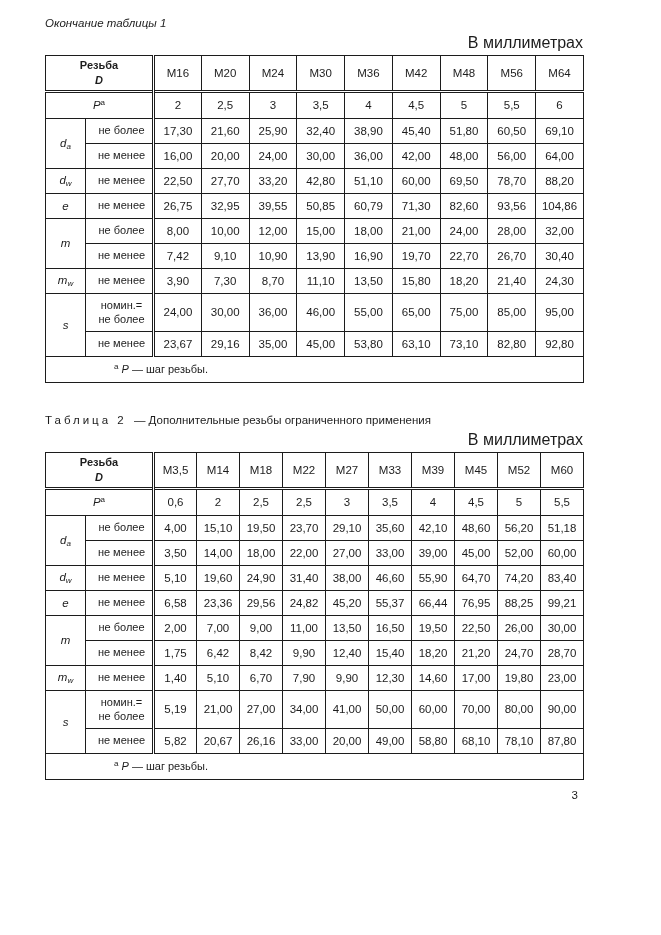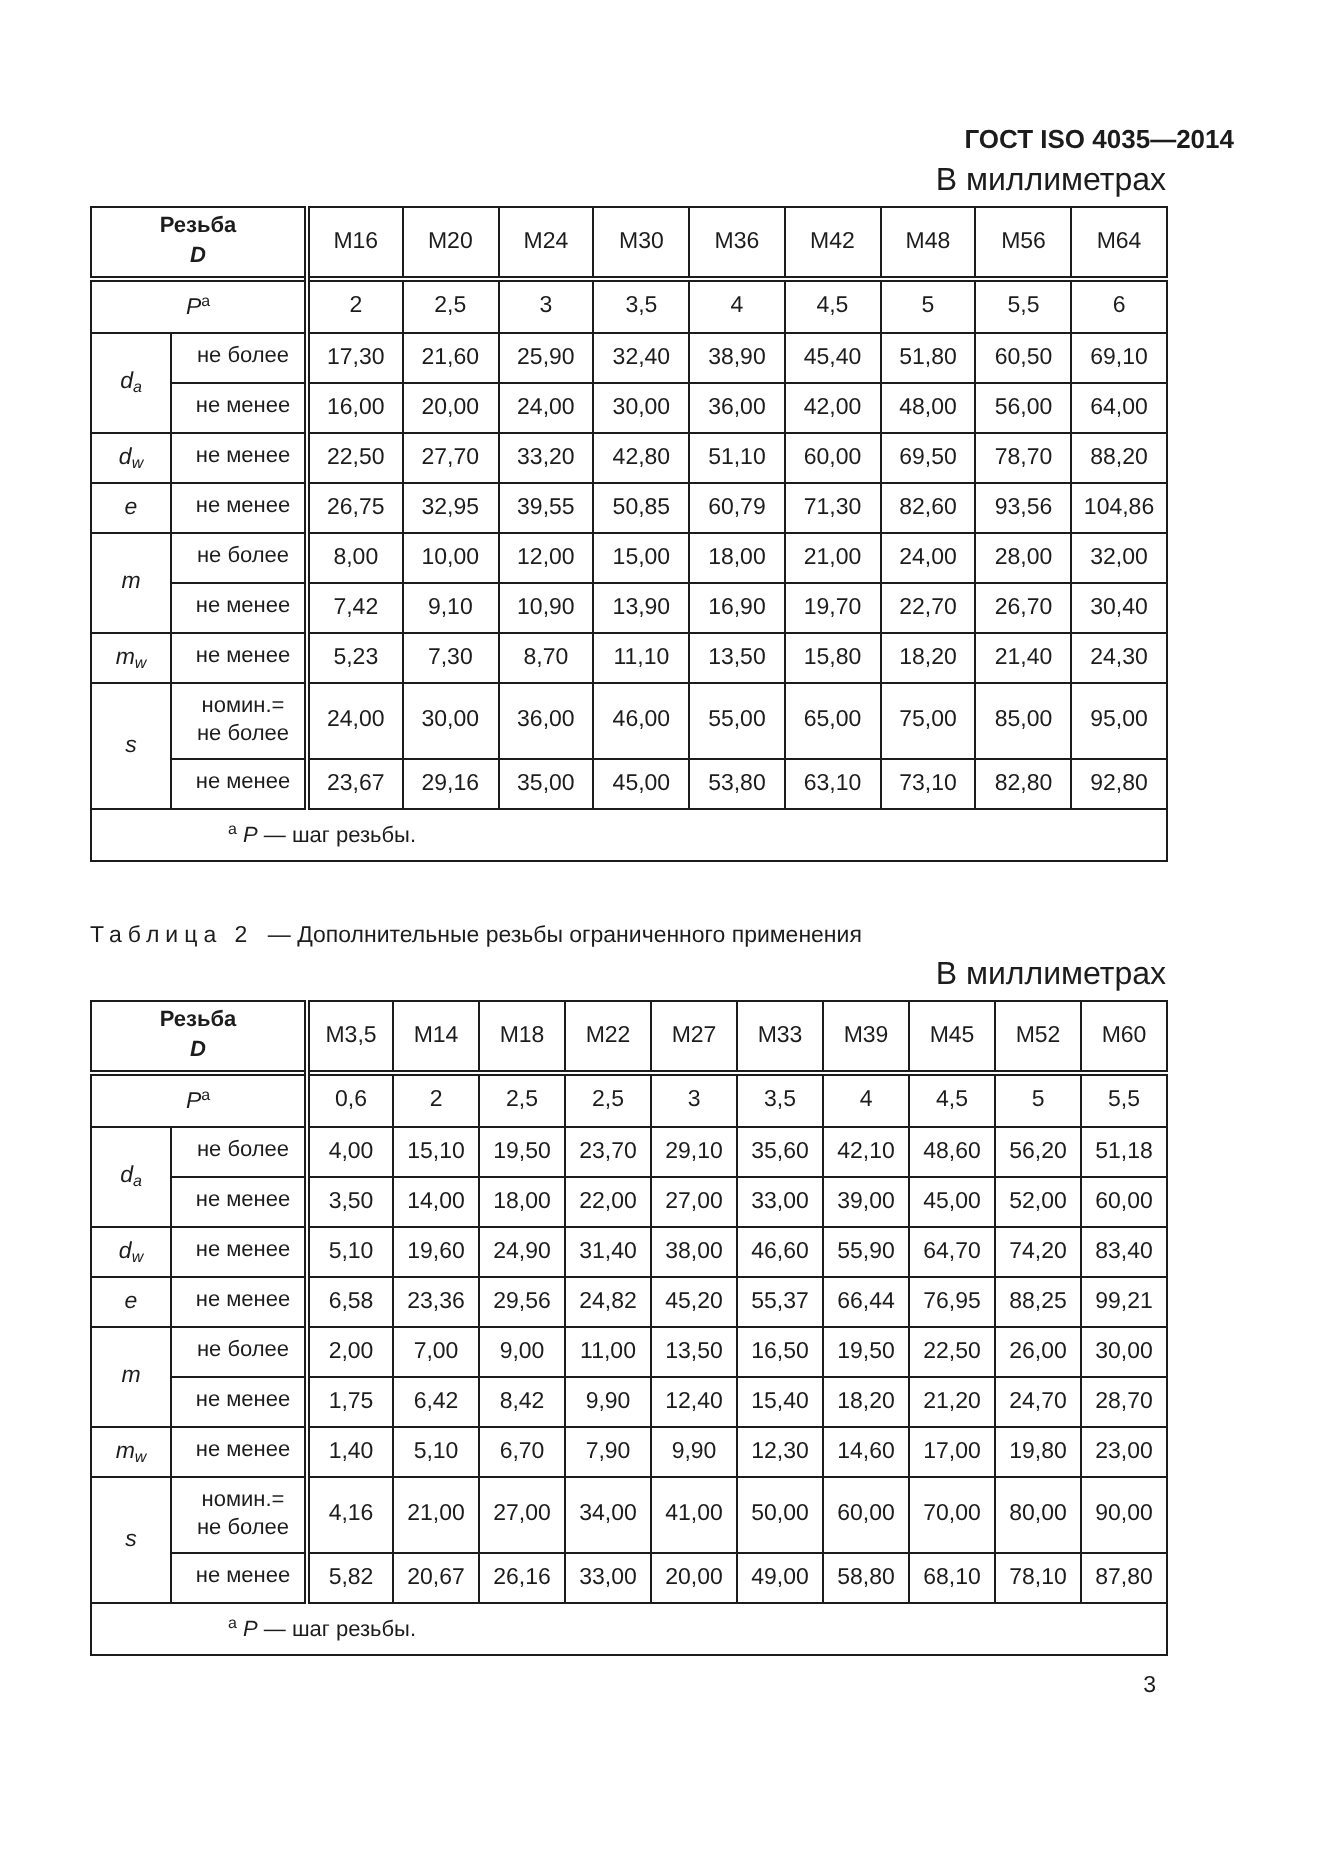--- a/index.html
+++ b/index.html
@@ -39,26 +39,24 @@
   table.gost td.footnote-cell {
     text-align: left; padding-left: 68px; font-size: 11px;
   }
   .page-num { text-align: right; margin-top: 9px; padding-right: 5px; font-size: 11.5px; }
 </style>
 </head>
 <body>
 
 <div class="page">
 
-  <div class="doc-header">
-    <span>ГОСТ ISO 4035—2014</span>
-  </div>
 
   <div class="content">
 
+    <div class="cont-label">Окончание таблицы 1</div>
 
     <div class="units-line">
       <span>В миллиметрах</span>
     </div>
 
     <table class="gost">
         <colgroup>
           <col style="width: 40px;">
           <col style="width: 68px;">
           <col style="width: 47.7778px;">
@@ -170,21 +168,21 @@
             <td>13,90</td>
             <td>16,90</td>
             <td>19,70</td>
             <td>22,70</td>
             <td>26,70</td>
             <td>30,40</td>
           </tr>
           <tr style="height: 25px;">
             <td class="sym" rowspan="1"><i>m</i><sub>w</sub></td>
             <td class="cond">не менее</td>
-            <td class="dc0">5,23</td>
+            <td class="dc0">3,90</td>
             <td>7,30</td>
             <td>8,70</td>
             <td>11,10</td>
             <td>13,50</td>
             <td>15,80</td>
             <td>18,20</td>
             <td>21,40</td>
             <td>24,30</td>
           </tr>
           <tr style="height: 38px;">
@@ -365,21 +363,21 @@
             <td>12,30</td>
             <td>14,60</td>
             <td>17,00</td>
             <td>19,80</td>
             <td>23,00</td>
           </tr>
           <tr style="height: 38px;">
             <td class="sym" rowspan="2"><i>s</i></td>
             <td class="cond">номин.=
 не более</td>
-            <td class="dc0">4,16</td>
+            <td class="dc0">5,19</td>
             <td>21,00</td>
             <td>27,00</td>
             <td>34,00</td>
             <td>41,00</td>
             <td>50,00</td>
             <td>60,00</td>
             <td>70,00</td>
             <td>80,00</td>
             <td>90,00</td>
           </tr>

